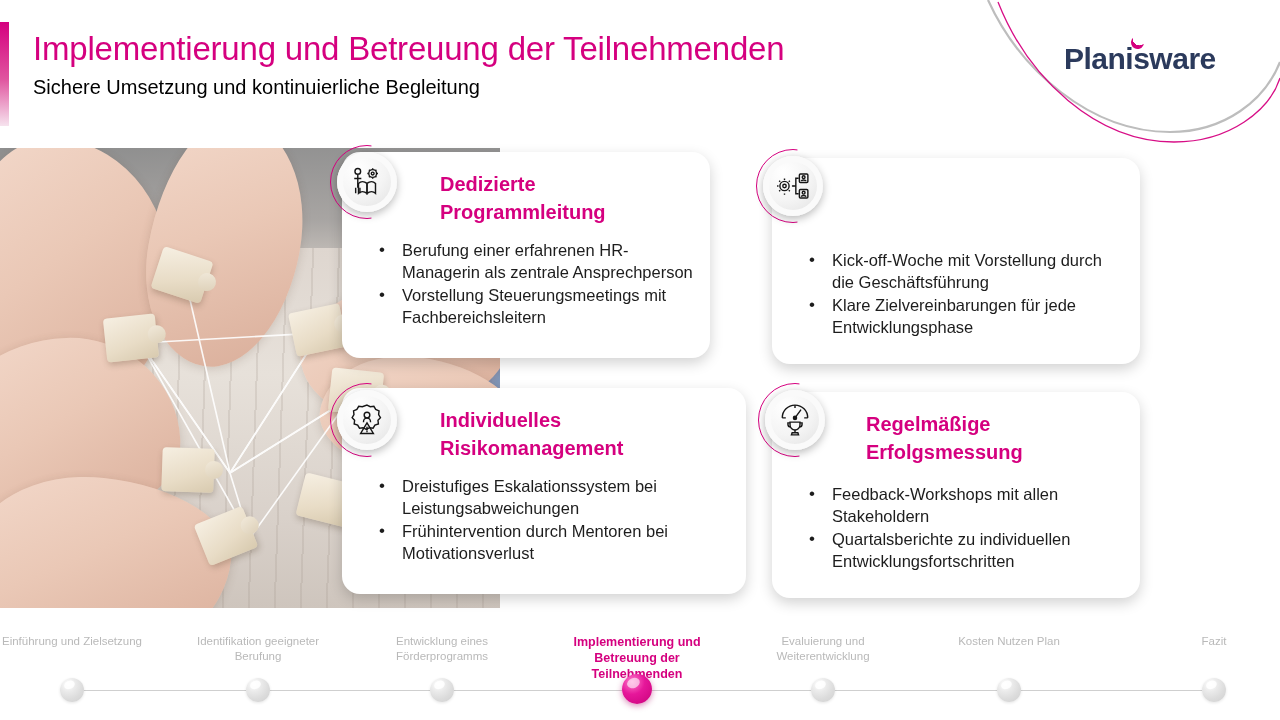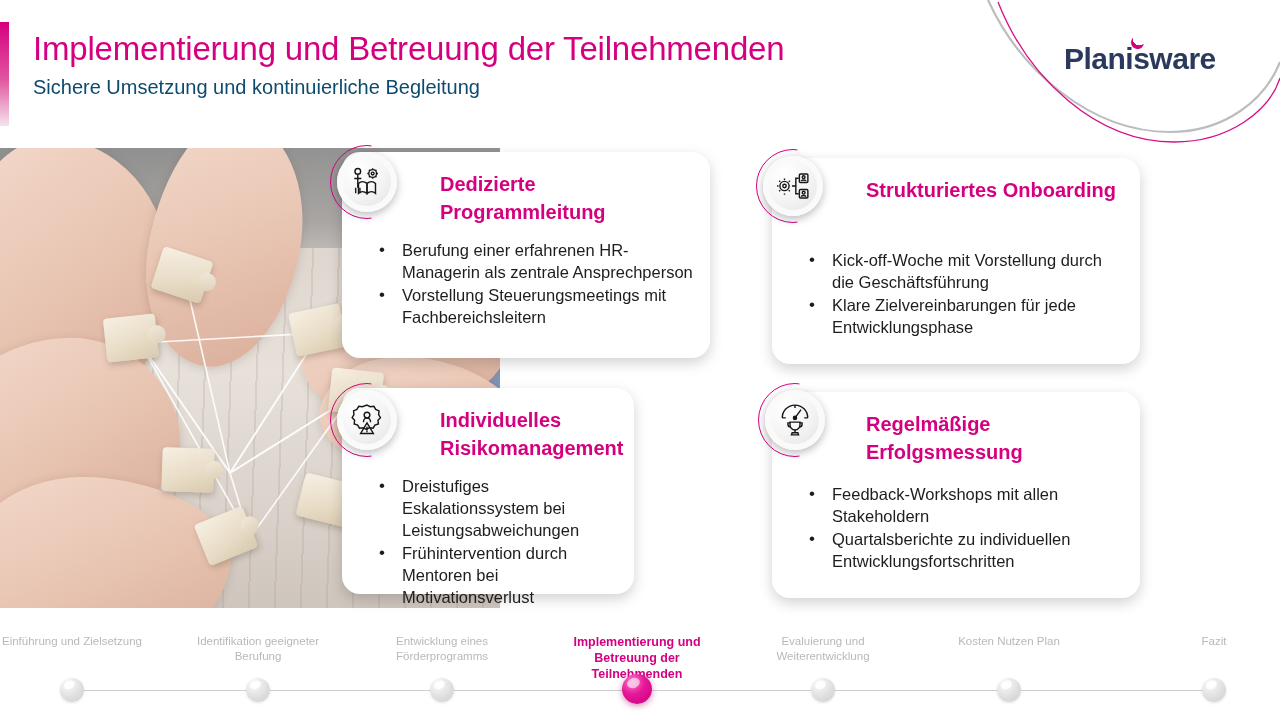--- a/index.html
+++ b/index.html
@@ -18,21 +18,21 @@
     position:absolute; left:0; top:22px; width:9px; height:104px;
     background:linear-gradient(to bottom,#d5007f 0%, #e0559f 55%, #f6e3ee 100%);
   }
   .page-title {
     position:absolute; left:33px; top:30px;
     font-size:33px; font-weight:400; color:#d5007f; letter-spacing:-0.2px;
     white-space:nowrap;
   }
   .page-subtitle {
     position:absolute; left:33px; top:76px;
-    font-size:20px; font-weight:400; color:#0c4a6e; white-space:nowrap;
+    font-size:20px; font-weight:400; color:#000000; white-space:nowrap;
   }
 
   
   .logo-zone { position:absolute; right:0; top:0; width:300px; height:150px; overflow:hidden; }
   .logo-zone svg { position:absolute; right:0; top:0; }
   .logo-text {
     position:absolute; left:84px; top:42px;
     font-size:30px; font-weight:700; color:#2b3a5c;
     letter-spacing:-0.5px;
   }
@@ -103,21 +103,21 @@
 
   
   .card {
     position:absolute;
     background:#ffffff;
     border-radius:18px;
     box-shadow:0 5px 14px rgba(0,0,0,.18);
   }
   #card-1 { left:342px; top:152px; width:368px; height:206px; }
   #card-2 { left:772px; top:158px; width:368px; height:206px; }
-  #card-3 { left:342px; top:388px; width:292px; height:206px; }
+  #card-3 { left:342px; top:388px; width:404px; height:206px; }
   #card-4 { left:772px; top:392px; width:368px; height:206px; }
 
   .card-title {
     position:absolute; left:98px; top:18px; right:14px;
     font-size:20px; font-weight:700; color:#d5007f; line-height:1.42;
   }
   #card-2 .card-title, #card-4 .card-title { left:94px; }
   .card-list {
     position:absolute; left:22px; right:14px; top:88px;
     list-style:none;
@@ -287,21 +287,20 @@
 
   <div class="card" id="card-1">
     <div class="card-title">Dedizierte Programmleitung</div>
     <ul class="card-list">
       <li>Berufung einer erfahrenen HR-Managerin als zentrale Ansprechperson</li>
       <li>Vorstellung Steuerungsmeetings mit Fachbereichsleitern</li>
     </ul>
   </div>
 
   <div class="card" id="card-2">
-    <div class="card-title">Strukturiertes Onboarding</div>
     <ul class="card-list">
       <li>Kick-off-Woche mit Vorstellung durch die Geschäftsführung</li>
       <li>Klare Zielvereinbarungen für jede Entwicklungsphase</li>
     </ul>
   </div>
 
   <div class="card" id="card-3">
     <div class="card-title">Individuelles Risikomanagement</div>
     <ul class="card-list">
       <li>Dreistufiges Eskalationssystem bei Leistungsabweichungen</li>

